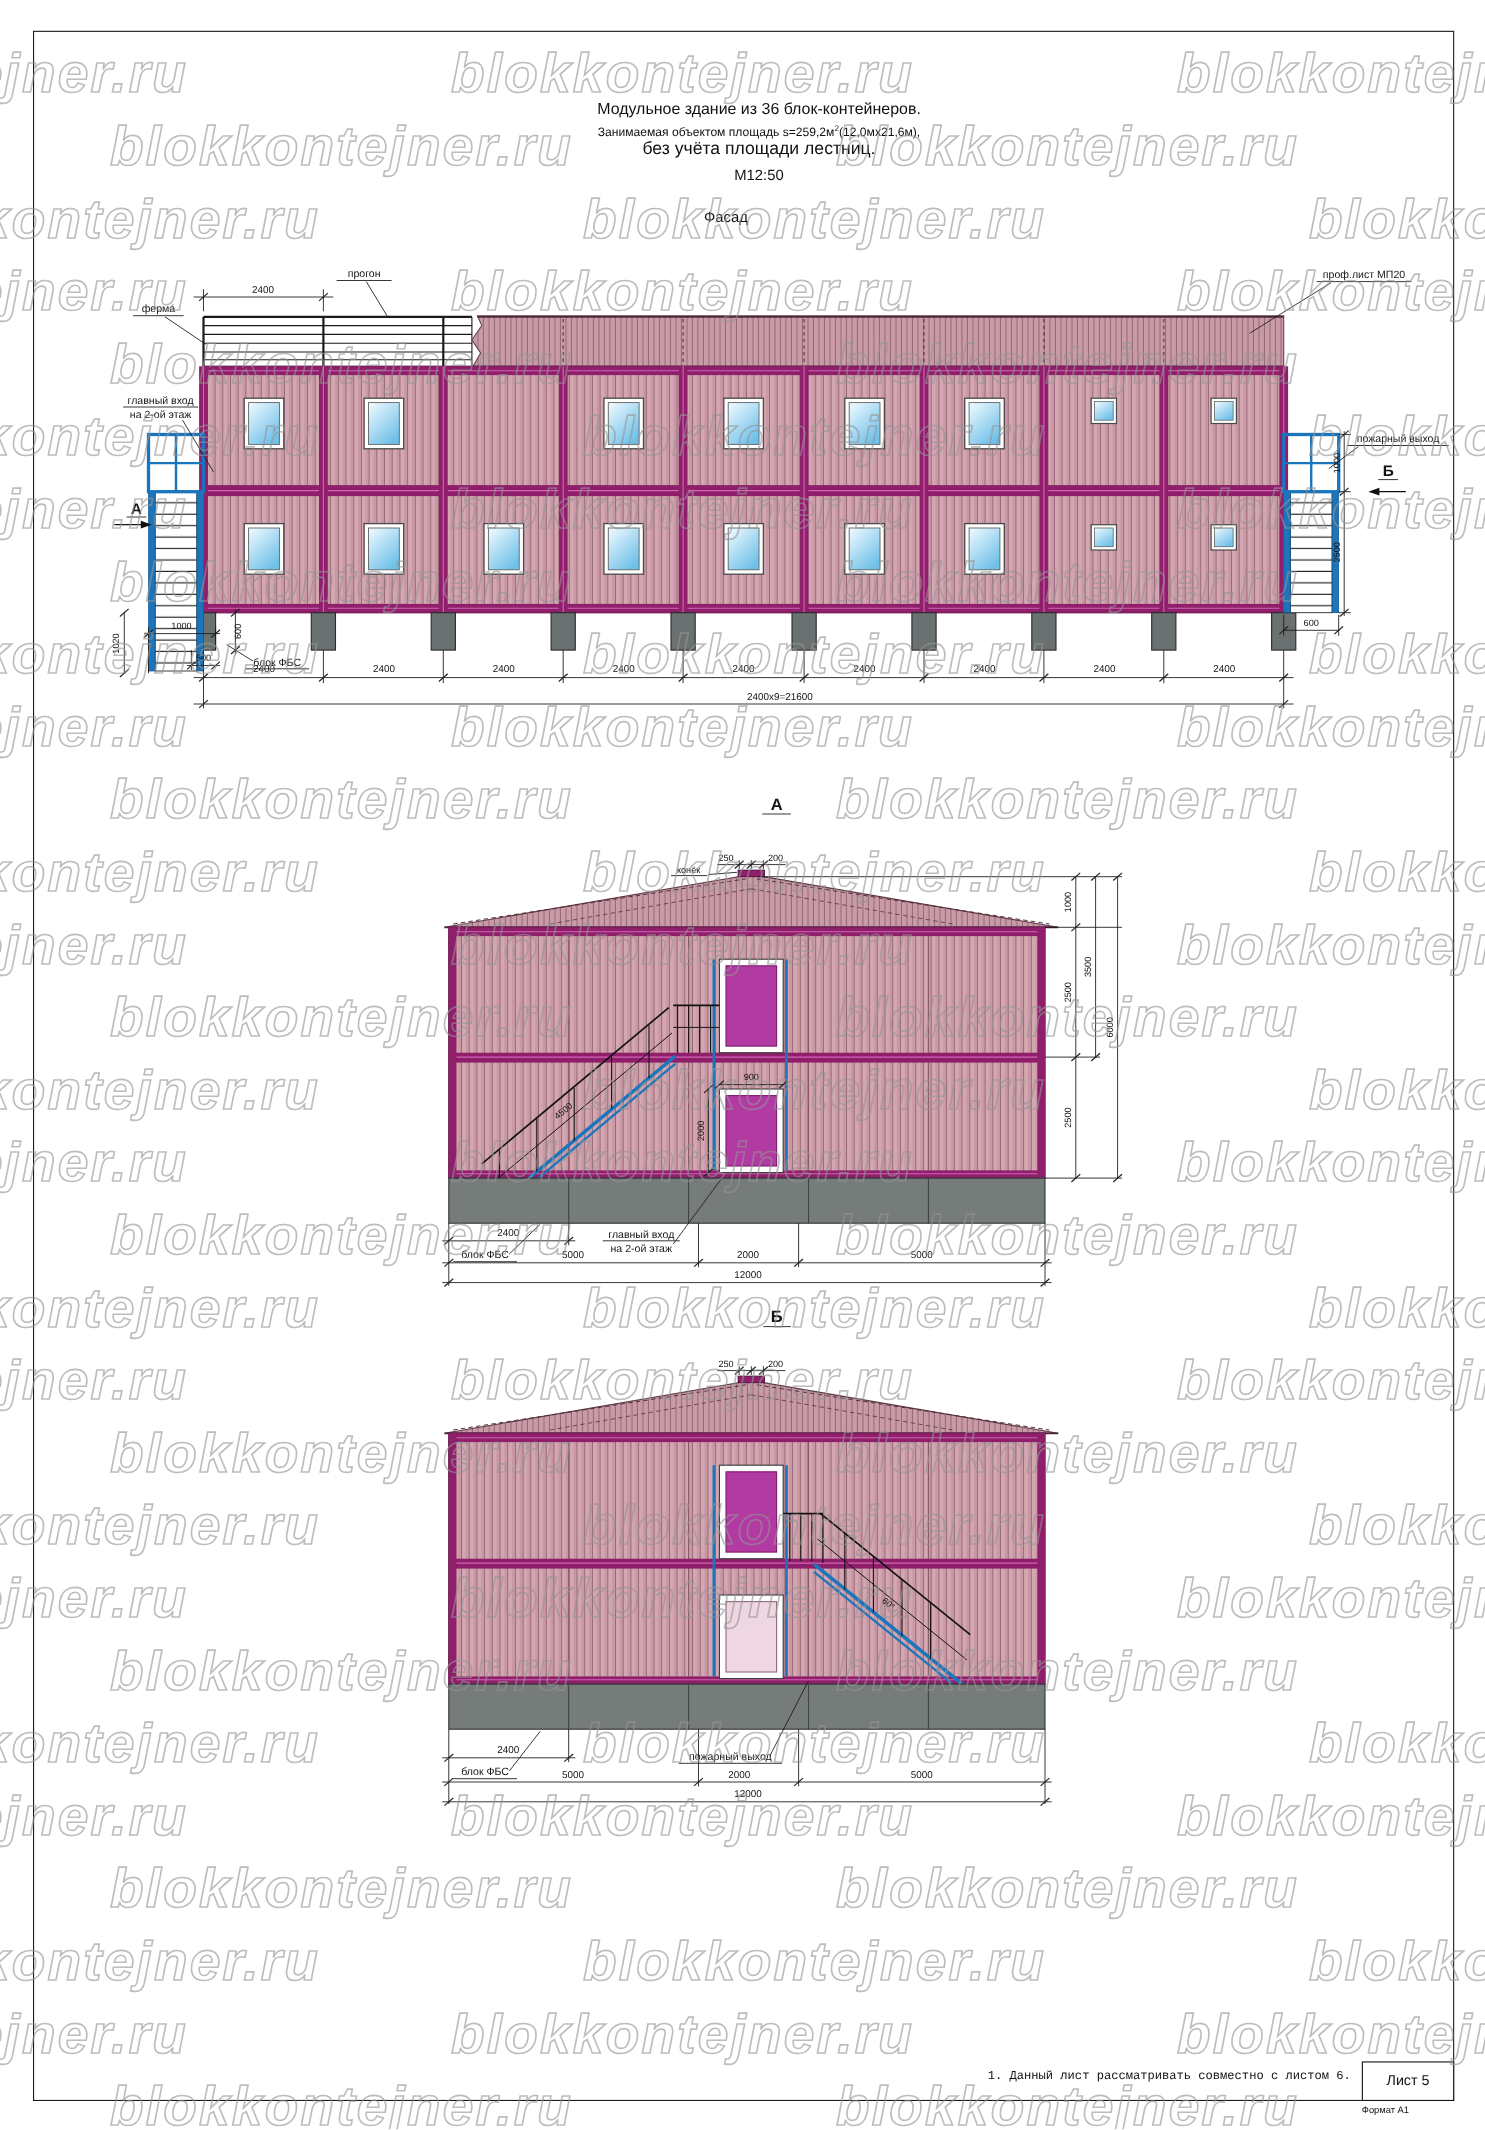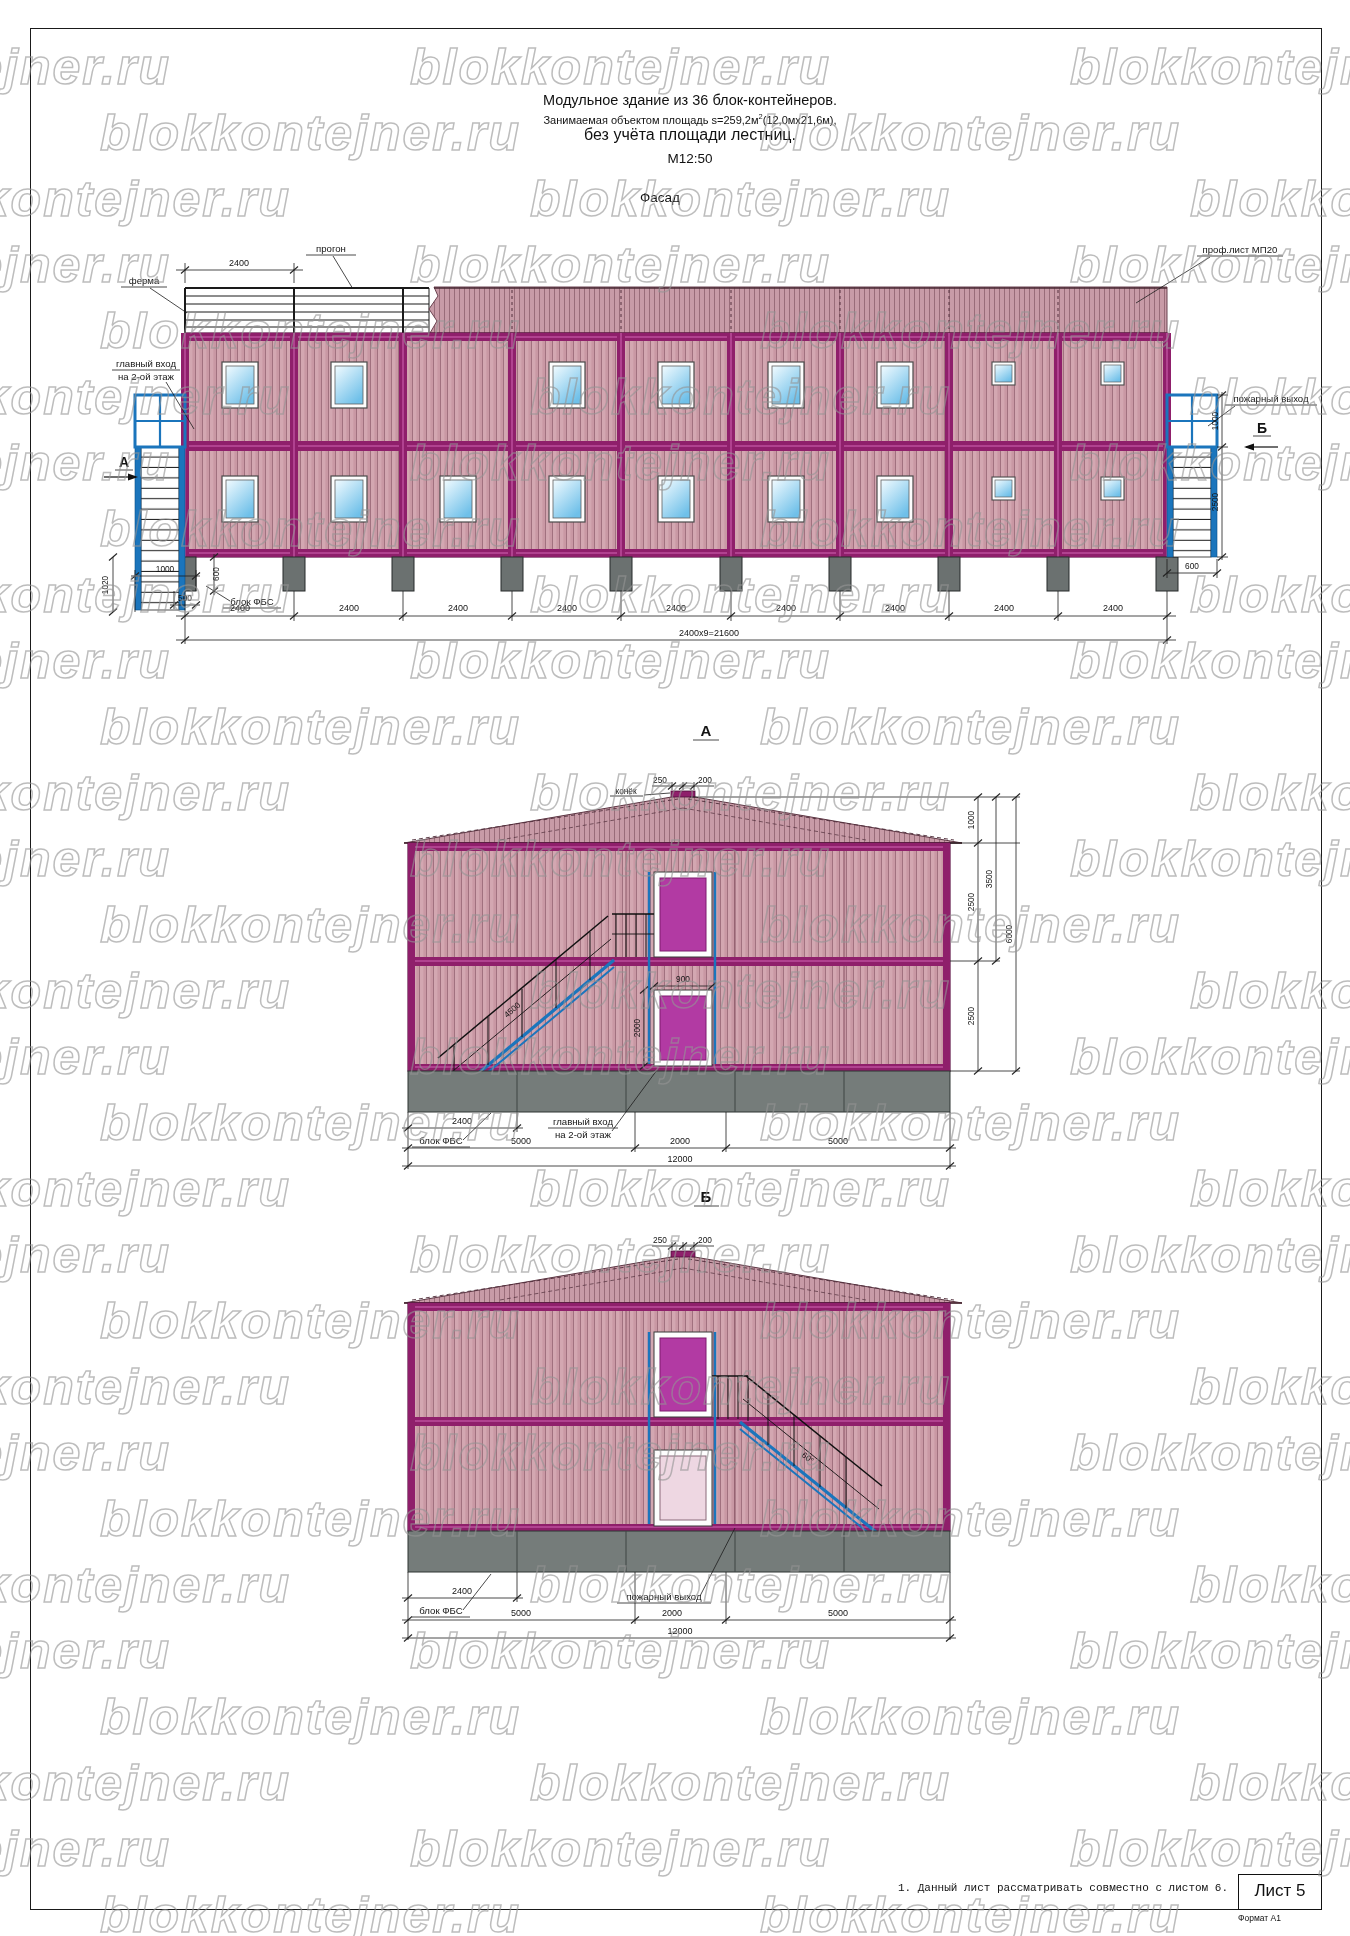--- a/index.html
+++ b/index.html
@@ -24,21 +24,21 @@
   svg text{font-family:"Liberation Sans",sans-serif;fill:#141414;}
   .dm{font-size:9px;}
   .dm8{font-size:8.3px;}
   .lb{font-size:9.6px;}
   .mk{font-size:14px;font-weight:bold;}
   .vt{font-size:15px;font-weight:bold;}
   .ln line{stroke:#1c1c1c;stroke-width:.8;fill:none;}
   .ar line{stroke:#111;stroke-width:1.2;}
   #note{position:absolute;left:700px;top:1882px;width:528px;text-align:right;font-size:11px;z-index:2;font-family:Liberation Mono, monospace;}
   #sheetbox{position:absolute;left:1238px;top:1874px;width:84px;height:36px;border:1.6px solid #111;
-            box-sizing:border-box;z-index:2;text-align:center;line-height:32px;font-size:17px;background:#fff;}
+            box-sizing:border-box;z-index:2;text-align:center;line-height:32px;font-size:13px;background:#fff;}
   #format{position:absolute;left:1238px;top:1913px;width:84px;font-size:8.5px;z-index:2;}
 </style>
 </head>
 <body>
 
 <div id="page">
   <div id="wm">
       <span class="wmt" style="left: -250px; top: 38px;">blokkontejner.ru</span>
       <span class="wmt" style="left: 410px; top: 38px;">blokkontejner.ru</span>
       <span class="wmt" style="left: 1070px; top: 38px;">blokkontejner.ru</span>

